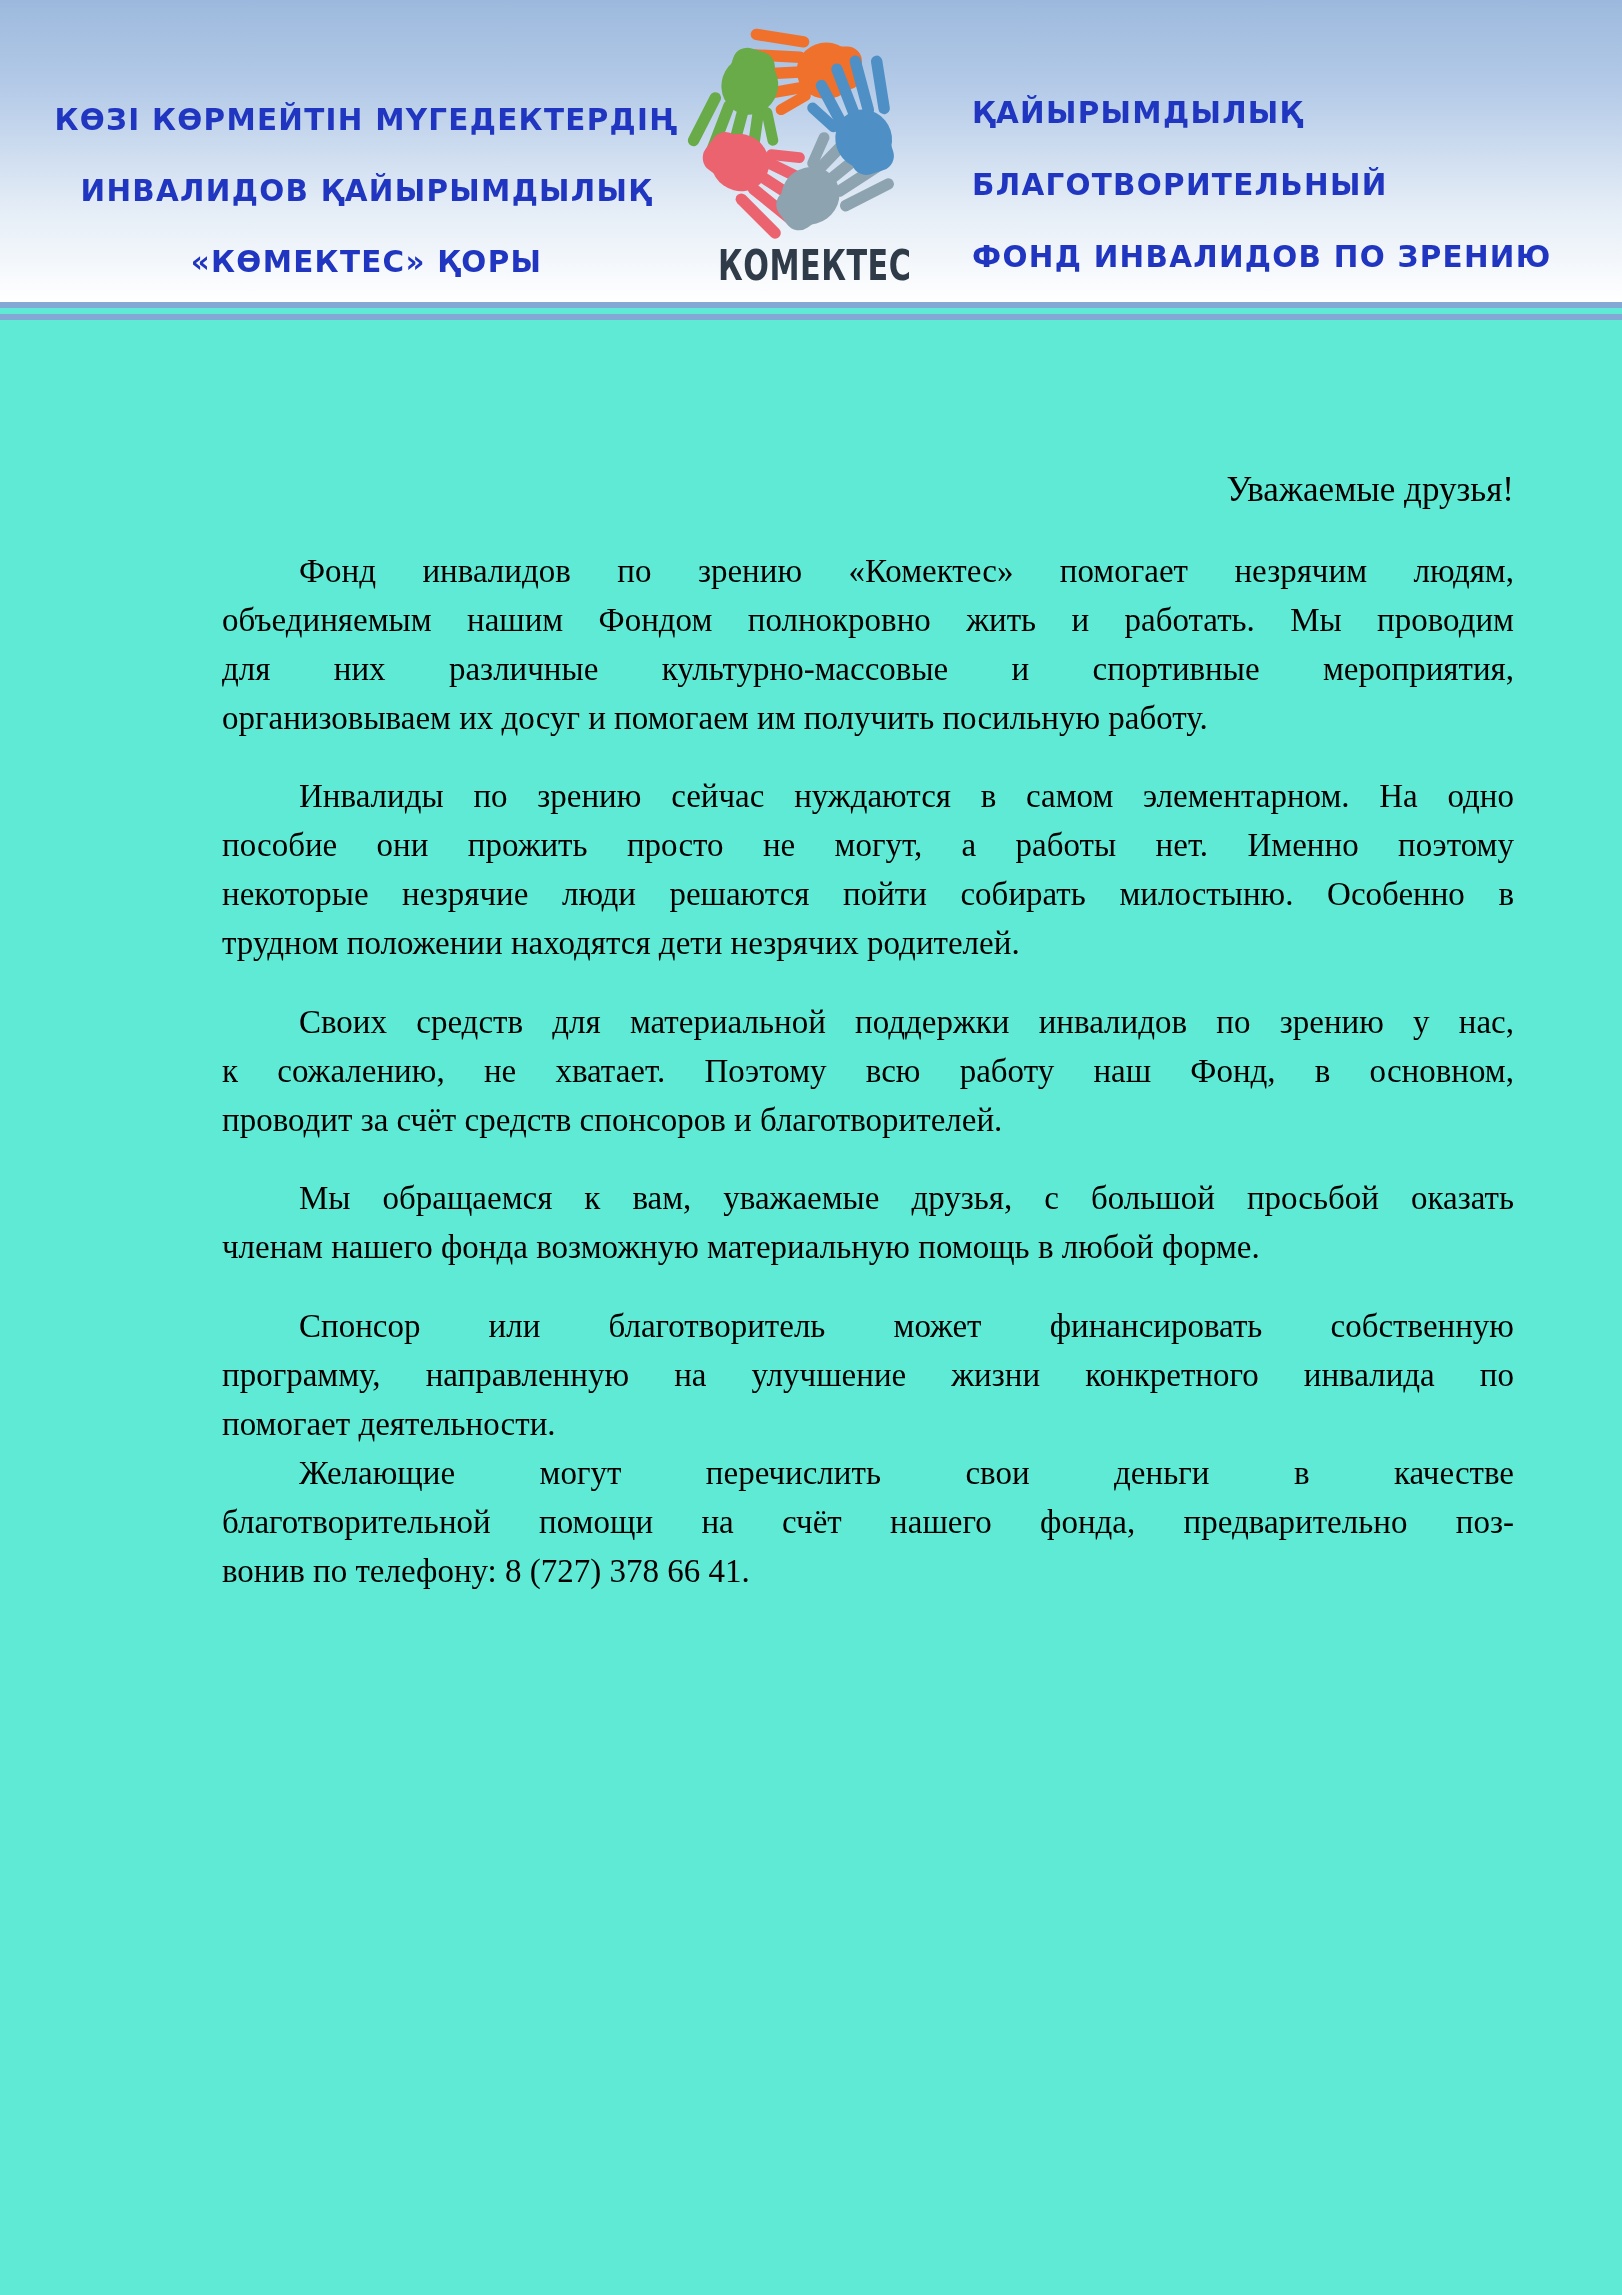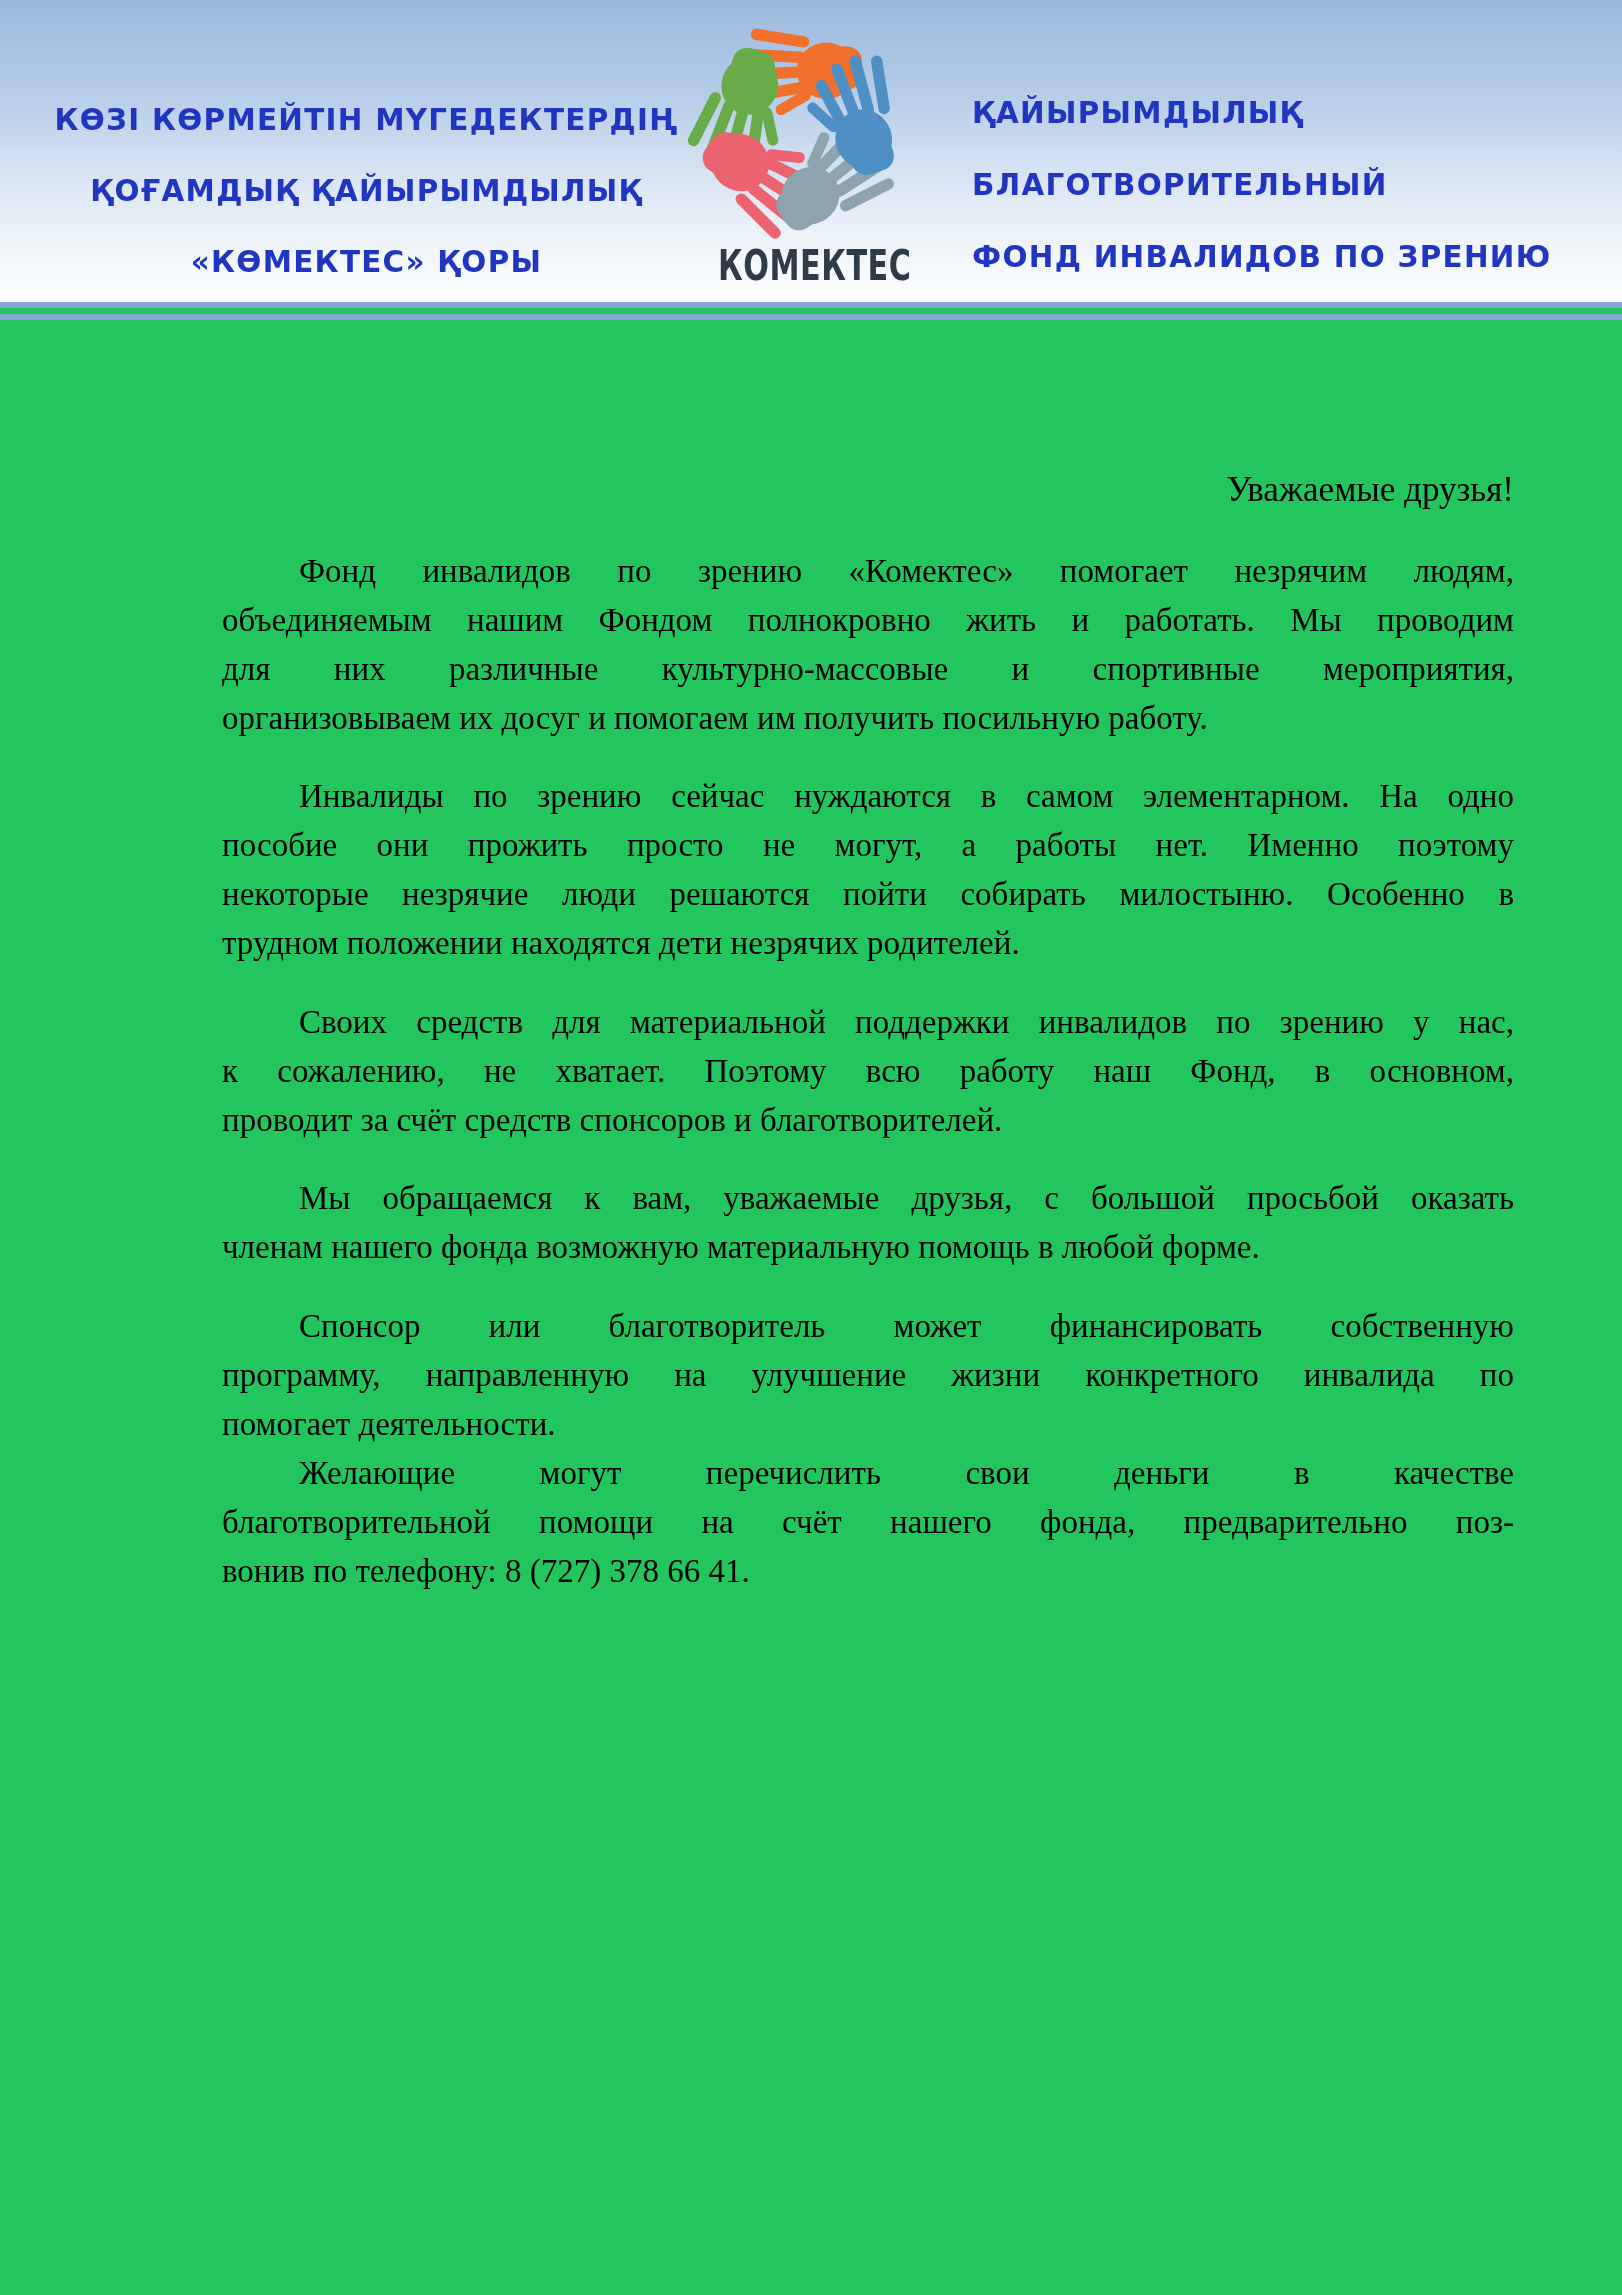--- a/index.html
+++ b/index.html
@@ -1,19 +1,19 @@
 <!DOCTYPE html>
 <html style="font-size:10.5px"><head>
 <meta charset="utf-8">
 <style>
   html,body{margin:0;padding:0;background:#777;}
   .page{
     position:relative;
     width:1623px;height:2295px;
-    background:#22c55e;
+    background:#5eead4;
     overflow:hidden;
     font-family:"Liberation Serif","DejaVu Serif",serif;
   }
   
   .header-gradient{
     position:absolute;left:0;top:0;width:1623px;height:302px;
     background:linear-gradient(180deg,#9cb9dd 0%,#b5cbe8 30%,#e3ecf6 68%,#ffffff 100%);
   }
   .org-block{
     position:absolute;
@@ -55,21 +55,21 @@
 </style>
 </head>
 <body>
 
 <div class="page" id="page" style="--org-blue: #2036c0; --logo-caption: #2f3b49; --stripe: #84a8d6;">
 
   <div class="header-gradient"></div>
 
   <div class="org-block org-left">
     <div>КӨЗІ КӨРМЕЙТІН МҮГЕДЕКТЕРДІҢ</div>
-    <div>ҚОҒАМДЫҚ ҚАЙЫРЫМДЫЛЫҚ</div>
+    <div>ИНВАЛИДОВ ҚАЙЫРЫМДЫЛЫҚ</div>
     <div>«КӨМЕКТЕС» ҚОРЫ</div>
   </div>
 
   <div class="logo-box">
     <svg width="222" height="216" viewBox="0 0 330 320">
       <defs>
         <g id="handShape">
           <rect x="-95" y="-30" width="62" height="64" rx="22"></rect>
           <ellipse cx="-42" cy="6" rx="44" ry="42"></ellipse>
           <rect x="-18" y="-44" width="88" height="17" rx="8.5" transform="rotate(-9 -18 -44)"></rect>

